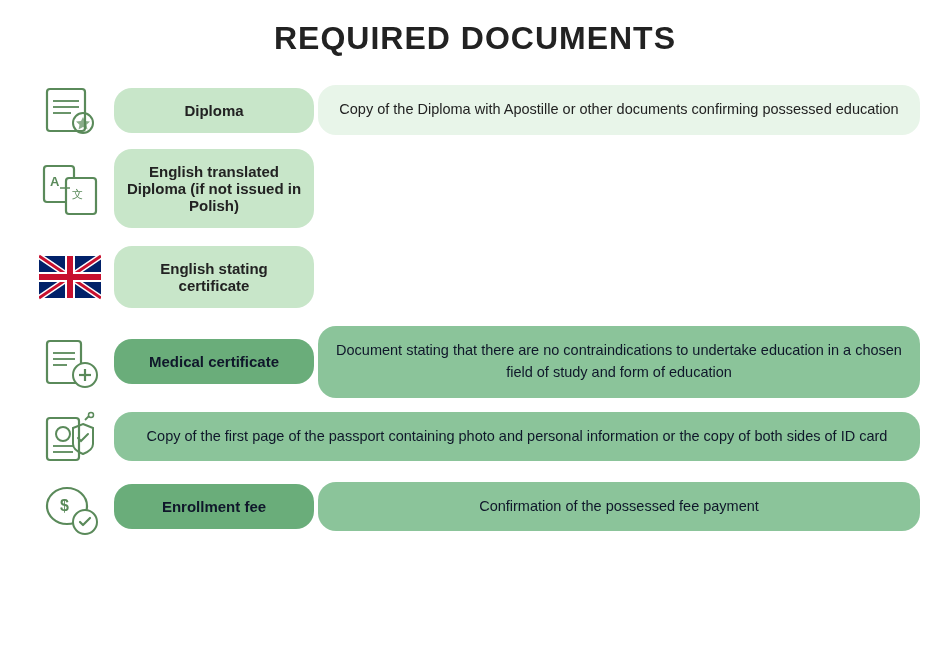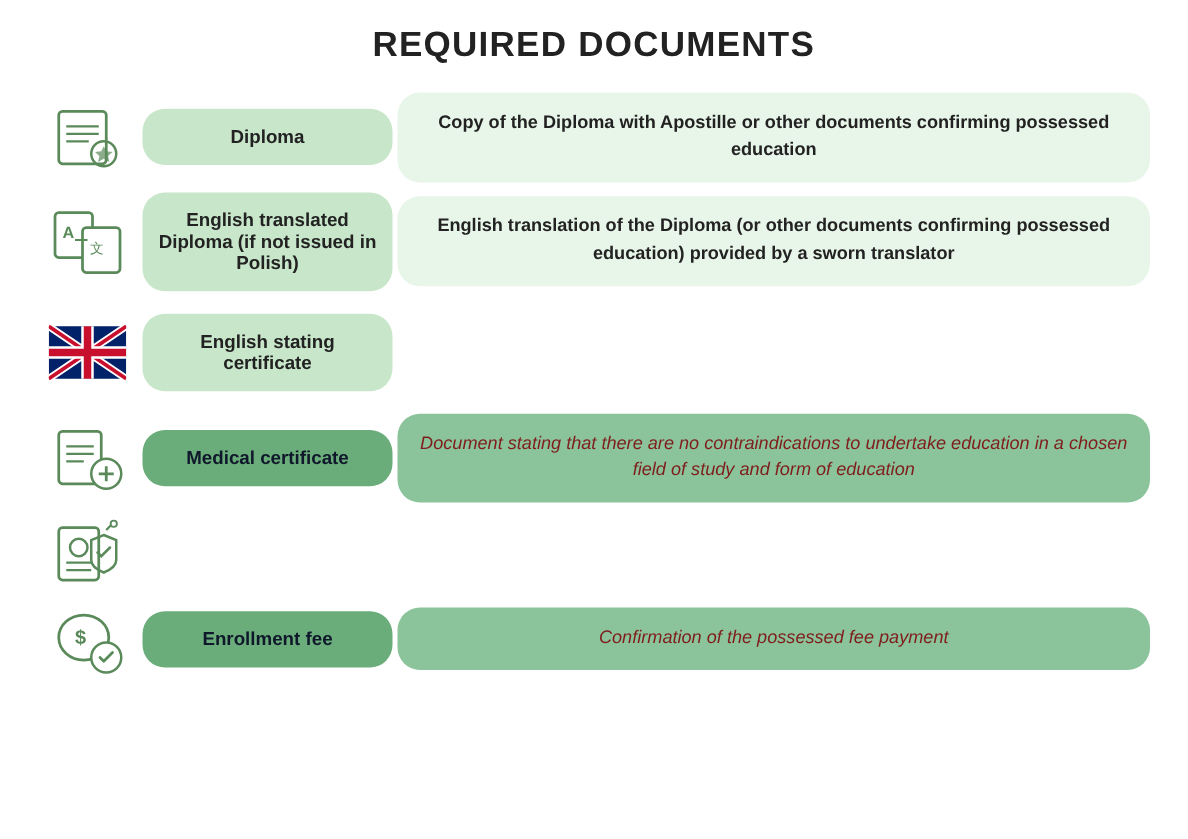--- a/index.html
+++ b/index.html
@@ -5,21 +5,21 @@
     * { box-sizing: border-box; margin: 0; padding: 0; }
     body {
       background: #fff;
       font-family: Arial, sans-serif;
       width: 950px;
       min-height: 671px;
       padding: 20px 30px;
     }
     h1 {
       text-align: center;
-      font-size: 28px;
+      font-size: 32px;
       font-weight: 900;
       letter-spacing: 1px;
       margin-bottom: 22px;
       color: #222;
     }
     .row {
       display: flex;
       align-items: center;
       margin-bottom: 8px;
       gap: 4px;
@@ -59,31 +59,29 @@
       line-height: 1.5;
     }
     
     .light .label-cell {
       background: #c8e6c9;
       color: #222;
     }
     .light .desc-cell {
       background: #e8f5e9;
       color: #222;
-      font-weight: bold;
     }
     
     .dark .label-cell {
       background: #6aad7a;
       color: #0f172a;
     }
     .dark .desc-cell {
       background: #8bc49a;
-      color: #7f1d1d;
-      font-style: italic;
+      color: #0f172a;
     }
   </style>
 </head>
 <body>
 
 <h1>REQUIRED DOCUMENTS</h1>
 
 <div id="rows-container">
     <div class="row light">
     <div class="icon-cell">
@@ -103,21 +101,20 @@
     <div class="icon-cell">
       <svg viewBox="0 0 62 62" fill="none" xmlns="http://www.w3.org/2000/svg">
     <rect x="5" y="8" width="30" height="36" rx="3" stroke="#5a8a5a" stroke-width="2.2" fill="none"></rect>
     <text x="11" y="28" font-size="13" fill="#5a8a5a" font-family="Arial" font-weight="bold">A</text>
     <rect x="27" y="20" width="30" height="36" rx="3" stroke="#5a8a5a" stroke-width="2.2" fill="white"></rect>
     <text x="33" y="40" font-size="11" fill="#5a8a5a" font-family="Arial">文</text>
     <line x1="21" y1="30" x2="31" y2="30" stroke="#5a8a5a" stroke-width="1.5" marker-end="url(#arr)"></line>
   </svg>
     </div>
     <div class="label-cell">English translated Diploma (if not issued in Polish)</div>
-    <div class="desc-cell">English translation of the Diploma (or other documents confirming possessed education) provided by a sworn translator</div>
   </div>
     <div class="row light">
     <div class="icon-cell">
       <svg viewBox="0 0 62 42" xmlns="http://www.w3.org/2000/svg" style="margin:10px 0">
     <rect width="62" height="42" rx="4" fill="#012169"></rect>
     <line x1="0" y1="0" x2="62" y2="42" stroke="white" stroke-width="6"></line>
     <line x1="62" y1="0" x2="0" y2="42" stroke="white" stroke-width="6"></line>
     <line x1="0" y1="0" x2="62" y2="42" stroke="#C8102E" stroke-width="3"></line>
     <line x1="62" y1="0" x2="0" y2="42" stroke="#C8102E" stroke-width="3"></line>
     <rect x="0" y="16" width="62" height="10" fill="white"></rect>
@@ -149,20 +146,21 @@
     <rect x="8" y="12" width="32" height="42" rx="3" stroke="#5a8a5a" stroke-width="2.2" fill="none"></rect>
     <circle cx="24" cy="28" r="7" stroke="#5a8a5a" stroke-width="2" fill="none"></circle>
     <line x1="14" y1="40" x2="34" y2="40" stroke="#5a8a5a" stroke-width="1.8"></line>
     <line x1="14" y1="46" x2="34" y2="46" stroke="#5a8a5a" stroke-width="1.8"></line>
     <path d="M44 18 L54 22 L54 38 Q54 44 44 48 Q34 44 34 38 L34 22 Z" stroke="#5a8a5a" stroke-width="2" fill="none"></path>
     <path d="M39 32 L42 35 L49 28" stroke="#5a8a5a" stroke-width="2" fill="none" stroke-linecap="round"></path>
     <line x1="46" y1="14" x2="50" y2="10" stroke="#5a8a5a" stroke-width="1.8"></line>
     <circle cx="52" cy="9" r="2.5" stroke="#5a8a5a" stroke-width="1.5" fill="none"></circle>
   </svg>
     </div>
+    <div class="desc-cell">Copy of the first page of the passport containing photo and personal information or the copy of both sides of ID card</div>
   </div>
     <div class="row dark">
     <div class="icon-cell">
       <svg viewBox="0 0 62 62" fill="none" xmlns="http://www.w3.org/2000/svg">
     <ellipse cx="28" cy="30" rx="20" ry="18" stroke="#5a8a5a" stroke-width="2.2" fill="none"></ellipse>
     <text x="21" y="35" font-size="16" fill="#5a8a5a" font-family="Arial" font-weight="bold">$</text>
     <circle cx="46" cy="46" r="12" stroke="#5a8a5a" stroke-width="2" fill="white"></circle>
     <path d="M41 46 L44 49 L51 42" stroke="#5a8a5a" stroke-width="2.2" fill="none" stroke-linecap="round" stroke-linejoin="round"></path>
   </svg>
     </div>

